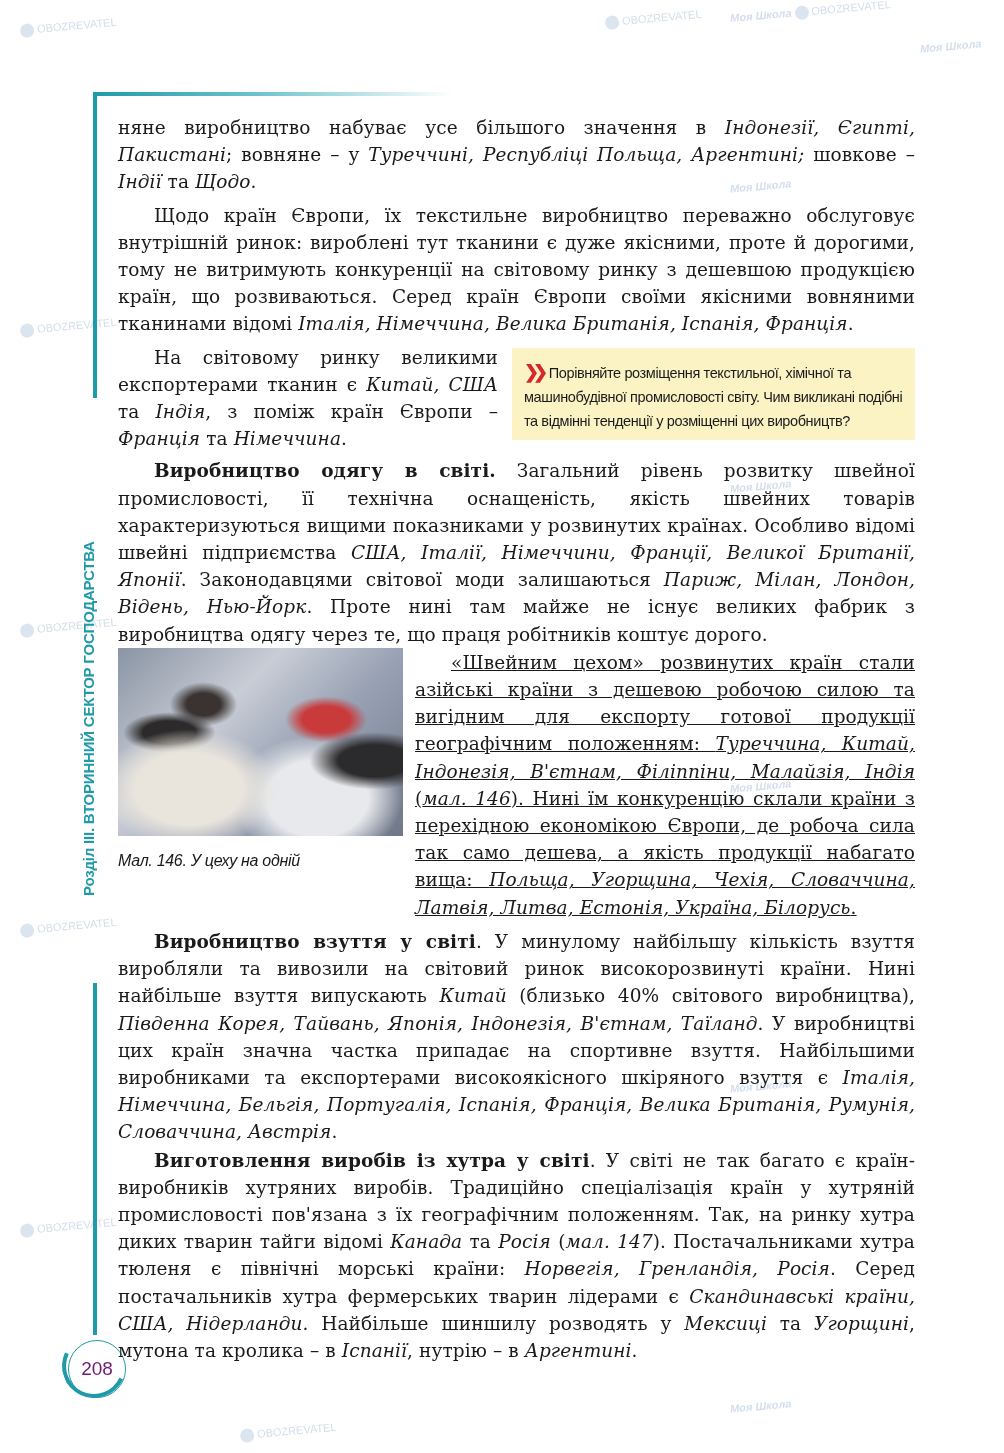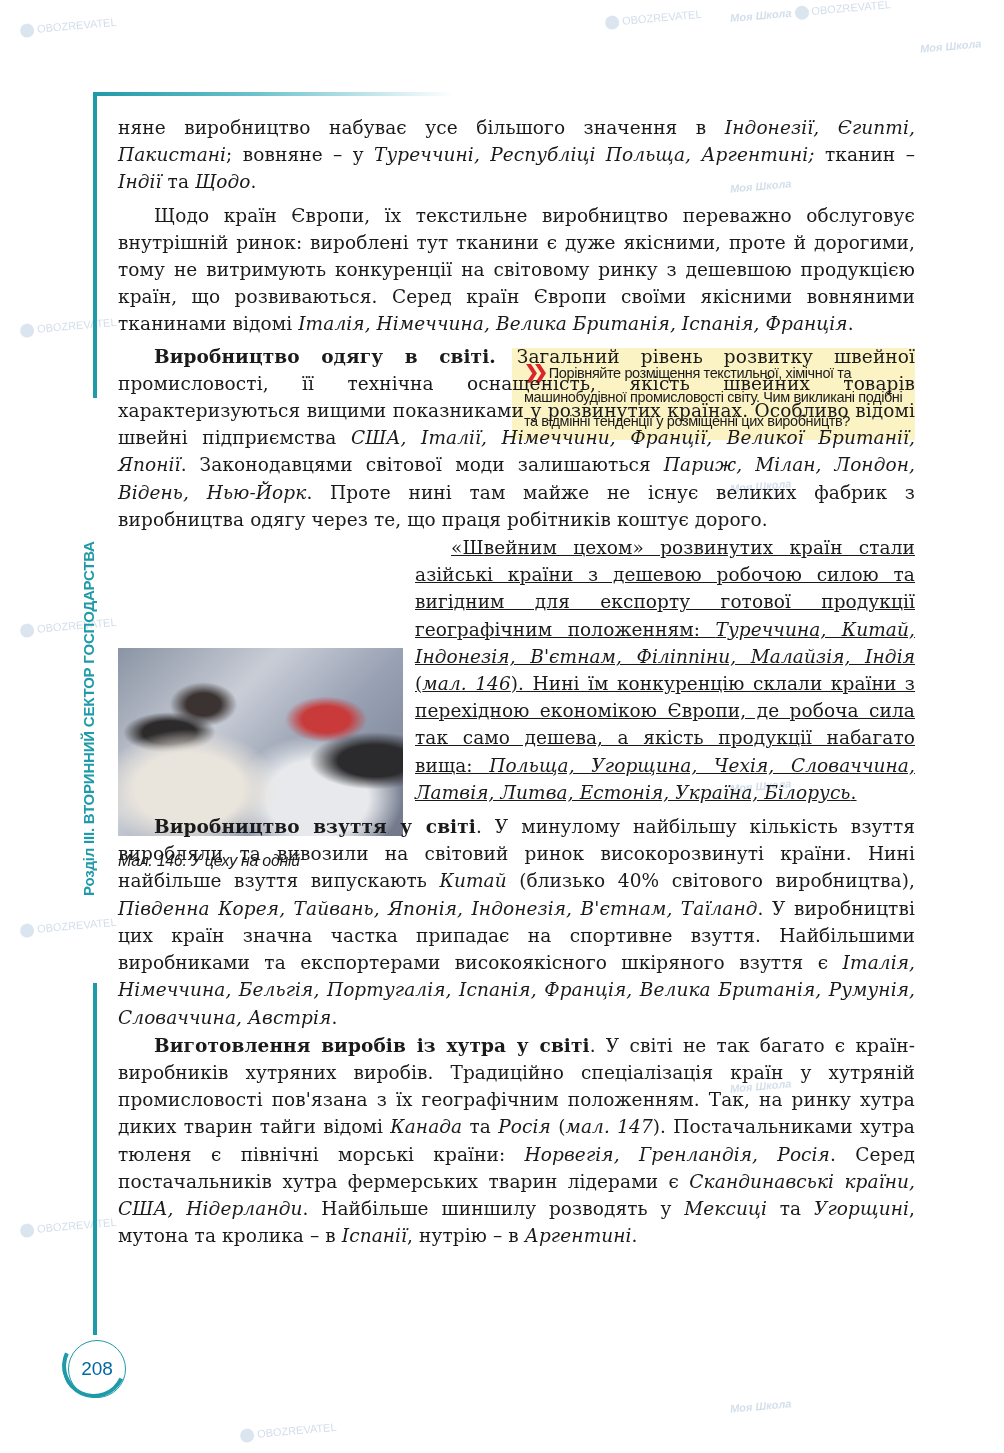--- a/index.html
+++ b/index.html
@@ -26,21 +26,21 @@
       transform-origin: left top; transform: rotate(-90deg);
       width: 420px;
       font-family: "Liberation Sans", sans-serif; font-weight: bold; font-size: 15px;
       color: #1f9aa8; white-space: nowrap; letter-spacing: -0.2px;
     }
 
     .page-num {
       position: absolute; left: 68px; top: 1340px; width: 56px; height: 56px;
       border-radius: 50%; border: 1px solid #1f9aa8;
       display: flex; align-items: center; justify-content: center;
-      font-family: "Liberation Sans", sans-serif; font-size: 19px; color: #0369a1;
+      font-family: "Liberation Sans", sans-serif; font-size: 19px; color: #701a75;
     }
     .page-num-arc {
       position: absolute; left: 62px; top: 1334px; width: 64px; height: 64px;
       border-radius: 50%; border: 4px solid transparent;
       border-left-color: #1f9aa8; border-bottom-color: #1f9aa8;
       transform: rotate(-20deg); box-sizing: border-box;
     }
 
     .content { position: absolute; left: 118px; top: 114px; width: 797px; z-index: 1; }
     p { margin: 0; font-size: 18.5px; line-height: 27.2px; text-align: justify; letter-spacing: 0.1px; }
@@ -113,27 +113,32 @@
 </div>
 
 <div class="photo" role="img" aria-label="Sewing workshop photo"></div>
 <div class="photo-caption">
   <div>Мал. 146. У цеху на одній</div>
 </div>
 
 <div class="content">
 
   <p>
-    <span>няне виробництво набуває усе більшого значення в </span><em>Індонезії, Єгипті, Пакистані</em><span>; вовняне – у </span><em>Туреччині, Республіці Польща, Аргентині;</em><span> тканин – </span><em>Індії</em><span> та </span><em>Щодо</em><span>.</span>
+    <span>няне виробництво набуває усе більшого значення в </span><em>Індонезії, Єгипті, Пакистані</em><span>; вовняне – у </span><em>Туреччині, Республіці Польща, Аргентині;</em><span> шовкове – </span><em>Індії</em><span> та </span><em>Щодо</em><span>.</span>
   </p>
 
   <p class="indent" style="margin-top:6px">
     <span>Щодо країн Європи, їх текстильне виробництво переважно обслуговує внутрішній ринок: вироблені тут тканини є дуже якісними, проте й дорогими, тому не витримують конкуренції на світовому ринку з дешевшою продукцією країн, що розвиваються. Серед країн Європи своїми якісними вовняними тканинами відомі </span><em>Італія, Німеччина, Велика Британія, Іспанія, Франція</em><span>.</span>
   </p>
 
+  <div class="float-block" style="margin-top:6px">
+    <p class="indent">
+      <span>На світовому ринку великими експортерами тканин є </span><em>Китай, США</em><span> та </span><em>Індія</em><span>, з поміж країн Європи – </span><em>Франція</em><span> та </span><em>Німеччина</em><span>.</span>
+    </p>
+  </div>
 
   <p class="indent" style="margin-top:5px">
     <b>Виробництво одягу в світі.</b><span> Загальний рівень розвитку швейної промисловості, її технічна оснащеність, якість швейних товарів характеризуються вищими показниками у розвинутих країнах. Особливо відомі швейні підприємства </span><em>США, Італії, Німеччини, Франції, Великої Британії, Японії</em><span>. Законодавцями світової моди залишаються </span><em>Париж, Мілан, Лондон, Відень, Нью-Йорк</em><span>. Проте нині там майже не існує великих фабрик з виробництва одягу через те, що праця робітників коштує дорого.</span>
   </p>
 
   <div class="right-block" style="margin-top:1px">
     <p class="indent">
       <span>«Швейним цехом» розвинутих країн стали азійські країни з дешевою робочою силою та вигідним для експорту готової продукції географічним положенням: </span><em>Туреччина, Китай, Індонезія, В'єтнам, Філіппіни, Малайзія, Індія</em><span> (</span><em>мал. 146</em><span>). Нині їм конкуренцію склали країни з перехідною економікою Європи, де робоча сила так само дешева, а якість продукції набагато вища: </span><em>Польща, Угорщина, Чехія, Словаччина, Латвія, Литва, Естонія, Україна, Білорусь</em><span>.</span>
     </p>
   </div>

